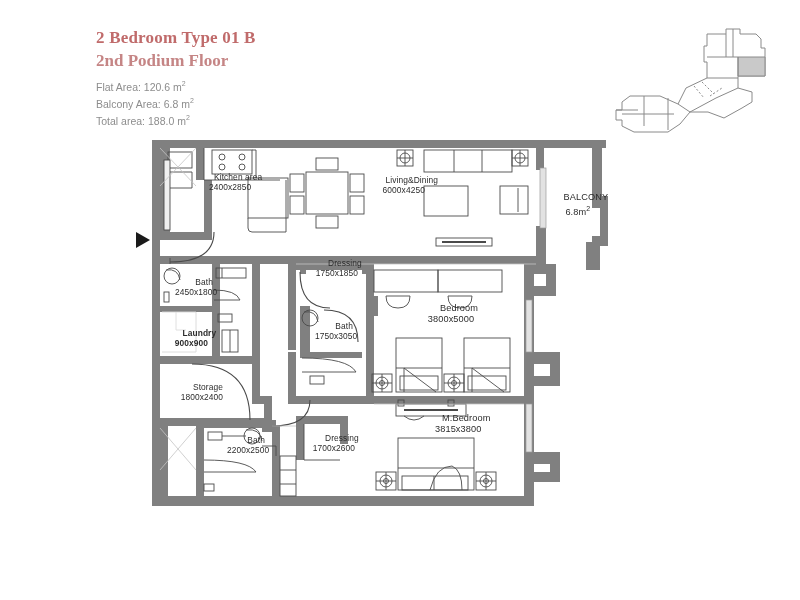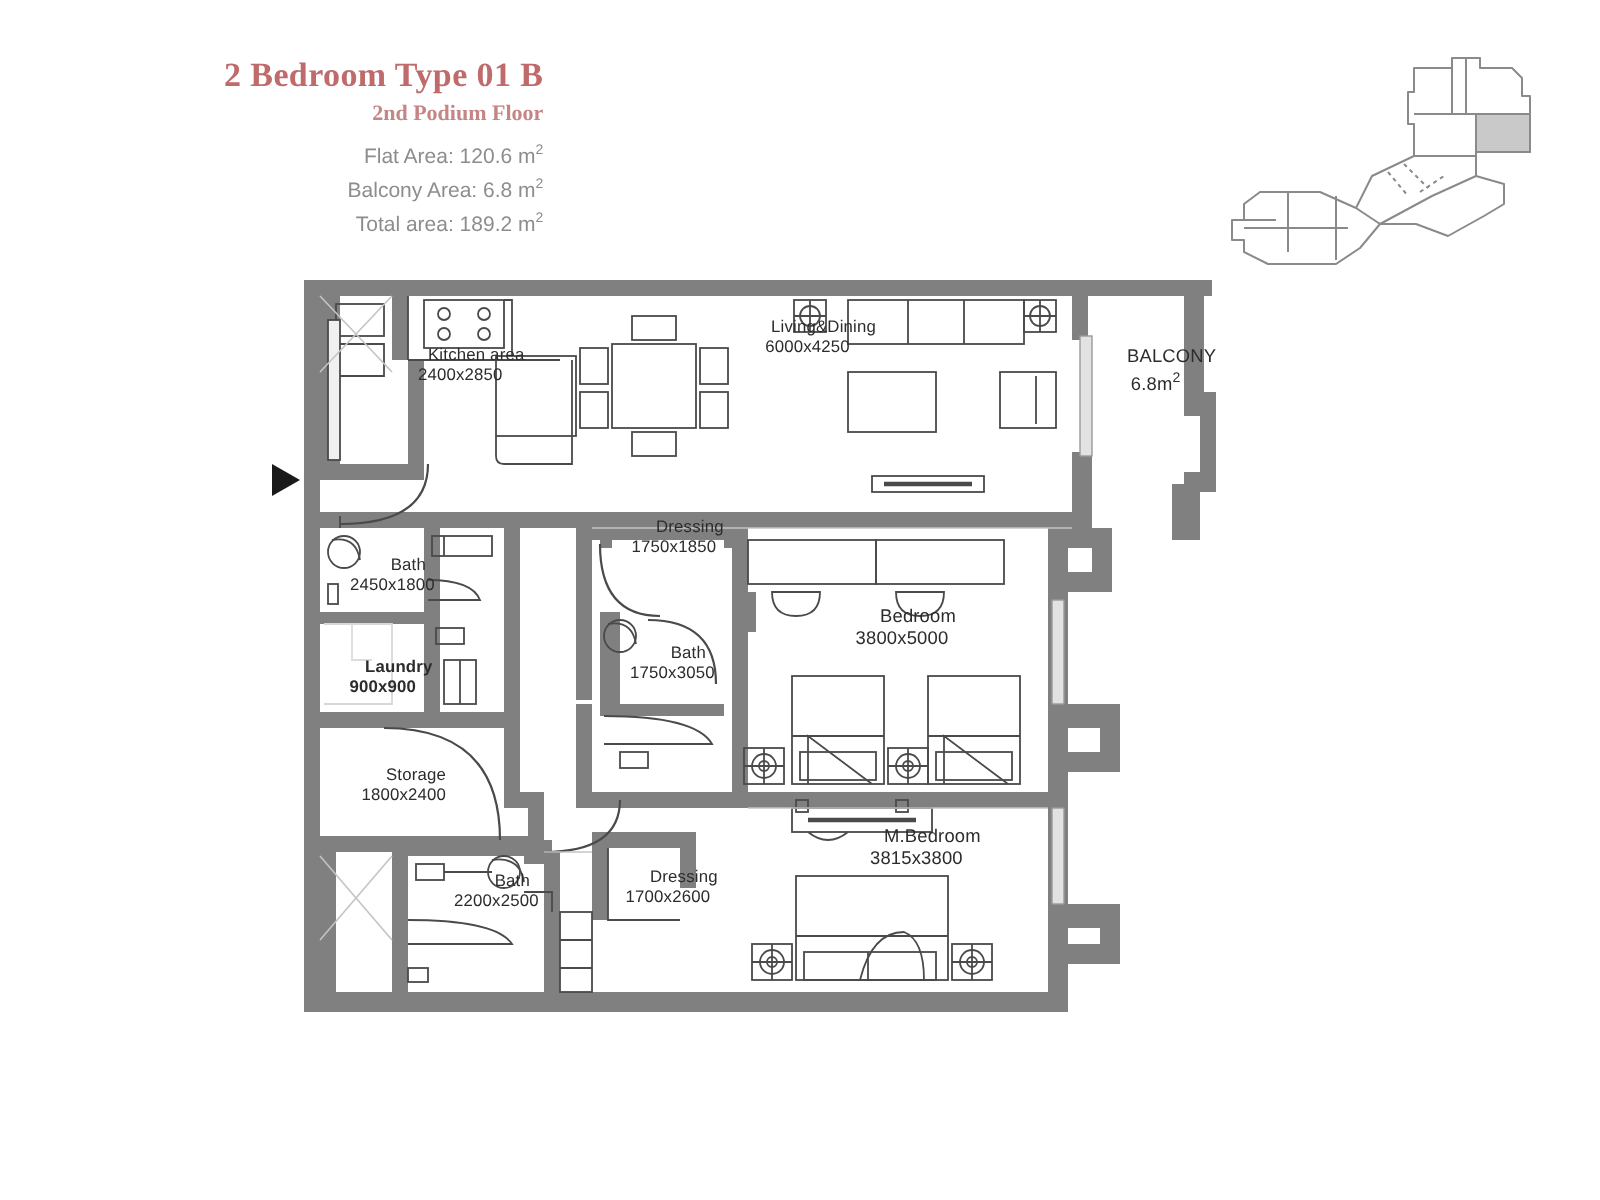--- a/index.html
+++ b/index.html
@@ -1,22 +1,22 @@
 <!DOCTYPE html>
 <html><head>
 <meta charset="utf-8">
 <style>
   html,body{margin:0;padding:0;background:#ffffff;}
   body{width:800px;height:600px;overflow:hidden;font-family:"Liberation Sans",sans-serif;}
   #page{position:relative;width:800px;height:600px;background:#fff;}
 
   
-  #header{position:absolute;left:112px;top:28px;text-align:right;}
+  #header{position:absolute;left:96px;top:28px;}
   #title{font-family:"Liberation Serif",serif;font-size:17px;font-weight:bold;color:#c06b6b;letter-spacing:.2px;white-space:nowrap;}
-  #subtitle{font-family:"Liberation Serif",serif;font-size:11px;font-weight:bold;color:#c58585;margin-top:3px;white-space:nowrap;}
+  #subtitle{font-family:"Liberation Serif",serif;font-size:17px;font-weight:bold;color:#c58585;margin-top:3px;white-space:nowrap;}
   .area-line{font-family:"Liberation Sans",sans-serif;font-size:10.5px;color:#8d8d8d;line-height:13.5px;white-space:nowrap;}
   #areas{margin-top:6px;}
   .sup{font-size:7px;vertical-align:super;}
 
   
   #keyplan{position:absolute;left:604px;top:26px;width:168px;height:108px;}
 
   
   #plan{position:absolute;left:0;top:0;width:800px;height:600px;}
 
@@ -31,21 +31,21 @@
 <body>
 
 <div id="page">
 
   <div id="header">
     <div id="title">2 Bedroom  Type 01 B</div>
     <div id="subtitle">2nd Podium Floor</div>
     <div id="areas">
       <div class="area-line"><span>Flat Area: 120.6 m</span><span class="sup">2</span></div>
       <div class="area-line"><span>Balcony Area: 6.8 m</span><span class="sup">2</span></div>
-      <div class="area-line"><span>Total area: 189.2 m</span><span class="sup">2</span></div>
+      <div class="area-line"><span>Total area: 188.0 m</span><span class="sup">2</span></div>
     </div>
   </div>
 
   <svg id="keyplan" viewBox="0 0 168 108">
     <g fill="none" stroke="#8a8a8a" stroke-width="1" stroke-linejoin="round">
 
       <path d="M103 8 L122 8 L122 3 L136 3 L136 8 L152 8 L157 13 L157 22 L161 22 L161 50 L134 50 L134 52 L103 52 L103 36 L100 36 L100 20 L103 20 Z"></path>
       <path d="M103 31 L134 31"></path>
       <path d="M122 8 L122 31"></path>
       <path d="M129 3 L129 31"></path>
@@ -299,25 +299,25 @@
     </g>
 
     <polygon points="136,232 150,240 136,248" fill="#1a1a1a"></polygon>
   </svg>
 
   <div id="labels">
       <div class="rlabel" style="left: 198px; top: 172px;">
         <span class="nm">Kitchen area</span>
         <span class="dm">2400x2850</span>
       </div>
-      <div class="rlabel" style="left: 369.5px; top: 158px;">
+      <div class="rlabel" style="left: 369.5px; top: 175px;">
         <span class="nm">Living&amp;Dining</span>
         <span class="dm">6000x4250</span>
       </div>
-      <div class="rlabel big" style="left: 547.5px; top: 173px;">
+      <div class="rlabel big" style="left: 547.5px; top: 192px;">
         <span class="nm">BALCONY</span>
         <span class="dm">6.8m<span class="sup">2</span></span>
       </div>
       <div class="rlabel" style="left: 175px; top: 277px;">
         <span class="nm">Bath</span>
         <span class="dm">2450x1800</span>
       </div>
       <div class="rlabel" style="left: 166.5px; top: 328px; font-weight: bold;">
         <span class="nm">Laundry</span>
         <span class="dm">900x900</span>

